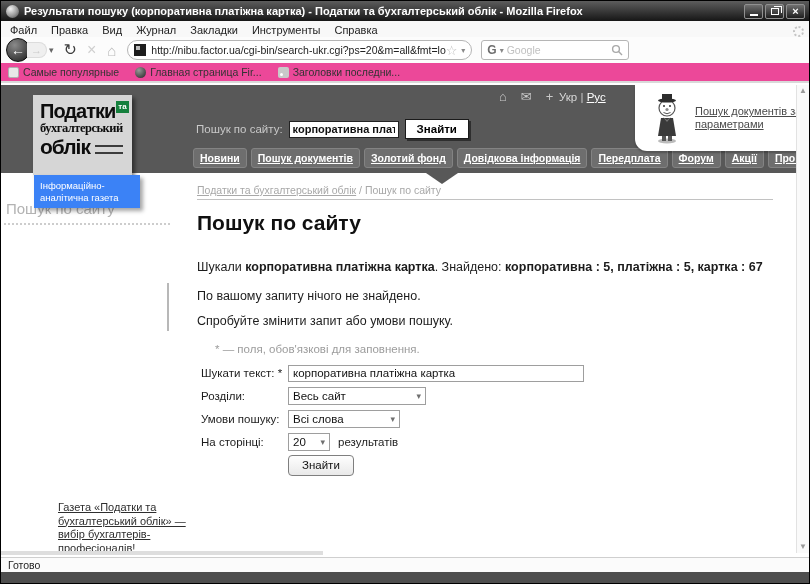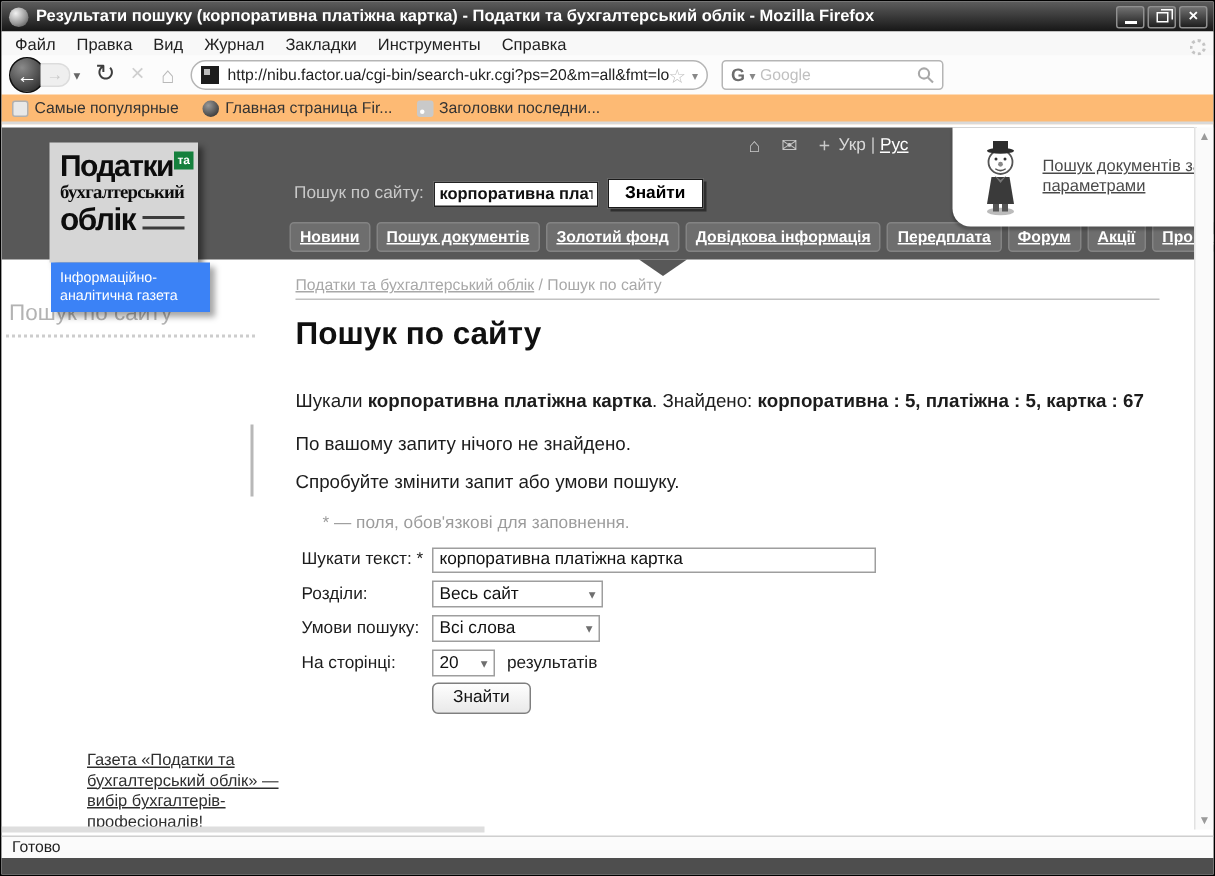--- a/index.html
+++ b/index.html
@@ -36,21 +36,21 @@
   .star{color:#bdbdbd;font-size:13px;line-height:13px}
   .url-dd{color:#888;font-size:8px;margin-left:4px}
   .googlebox{display:flex;align-items:center;height:20px;border:1px solid #b5b5b5;border-radius:3px;background:#fff;margin-left:9px;width:148px;padding:0 5px}
   .g-logo{font-size:12px;font-weight:bold;color:#6d6d6d}
   .g-dd{color:#888;font-size:8px;margin:0 3px}
   .g-input{flex:1;border:none;outline:none;font-size:10.5px;color:#333;min-width:0;font-family:"Liberation Sans",sans-serif}
   .g-input::placeholder{color:#c0c0c0}
   .mag{flex:0 0 auto}
 
   
-  .bookmarksbar{position:absolute;left:0;top:62px;right:0;height:20px;background:#fdba74;border-bottom:2px solid #d9d9d9;display:flex;align-items:center;font-size:10.5px;color:#333;padding-left:7px;gap:16px}
+  .bookmarksbar{position:absolute;left:0;top:62px;right:0;height:20px;background:#ec4899;border-bottom:2px solid #d9d9d9;display:flex;align-items:center;font-size:10.5px;color:#333;padding-left:7px;gap:16px}
   .bm{display:flex;align-items:center;gap:4px;cursor:pointer}
   .bm-ic1{width:11px;height:11px;border:1px solid #b0b0b0;border-radius:2px;background:#e8e8e8}
   .bm-ic2{width:11px;height:11px;border-radius:50%;background:radial-gradient(circle at 35% 30%,#999,#222)}
   .bm-ic3{width:11px;height:11px;border-radius:2px;background:#c9c9c9;position:relative}
   .bm-ic3::after{content:"";position:absolute;left:2px;bottom:2px;width:3px;height:3px;border-radius:50%;background:#fff}
 
   
   .page{position:absolute;left:0;top:82px;right:0;height:474px;background:#fff;overflow:hidden}
 
   .siteheader{position:absolute;left:0;top:2px;width:797px;height:88px;background:#585858}
@@ -96,21 +96,21 @@
   .vline{position:absolute;left:166px;top:200px;width:2px;height:48px;background:#b8b8b8}
   .msg1{position:absolute;left:196px;top:206px;font-size:12.5px;color:#1c1c1c}
   .msg2{position:absolute;left:196px;top:231px;font-size:12.5px;color:#1c1c1c}
   .note{position:absolute;left:214px;top:260px;font-size:11.5px;color:#9c9c9c}
 
   .sform{position:absolute;left:200px;top:281px}
   .frow{display:flex;align-items:center;margin-bottom:5px;height:18px}
   .flabel{display:inline-block;width:87px;font-size:11.5px;color:#1c1c1c;flex:0 0 auto}
   .ftext{width:296px;height:17px;border:1px solid #9e9e9e;font-size:11.5px;padding:1px 4px;font-family:"Liberation Sans",sans-serif;color:#111}
   .fselect{display:inline-flex;justify-content:space-between;align-items:center;border:1px solid #9e9e9e;height:18px;padding:0 4px;font-size:11.5px;background:#fff;color:#111;cursor:pointer}
-  .sel-sections{width:114px}
+  .sel-sections{width:138px}
   .sel-mode{width:112px}
   .sel-perpage{width:42px}
   .sarrow{color:#6f6f6f;font-size:9px;margin-left:4px}
   .fsuffix{font-size:11.5px;color:#1c1c1c;margin-left:8px}
   .fbtn{height:21px;padding:2px 13px;font-size:11.5px;background:linear-gradient(#fefefe,#e9e9e9);border:1px solid #7f7f7f;border-radius:4px;font-family:"Liberation Sans",sans-serif;color:#111;cursor:pointer}
 
   .footer-link{position:absolute;left:57px;top:418px;width:136px;font-size:11px;line-height:13.5px;color:#2e2e2e;text-decoration:underline;cursor:pointer}
 
   .vscroll{position:absolute;right:0;top:2px;width:13px;height:468px;background:#fafafa;border-left:1px solid #e2e2e2;display:flex;flex-direction:column;justify-content:space-between;align-items:center;padding:2px 0}
   .scr-ar{font-size:8px;color:#9a9a9a;line-height:8px;cursor:pointer}

